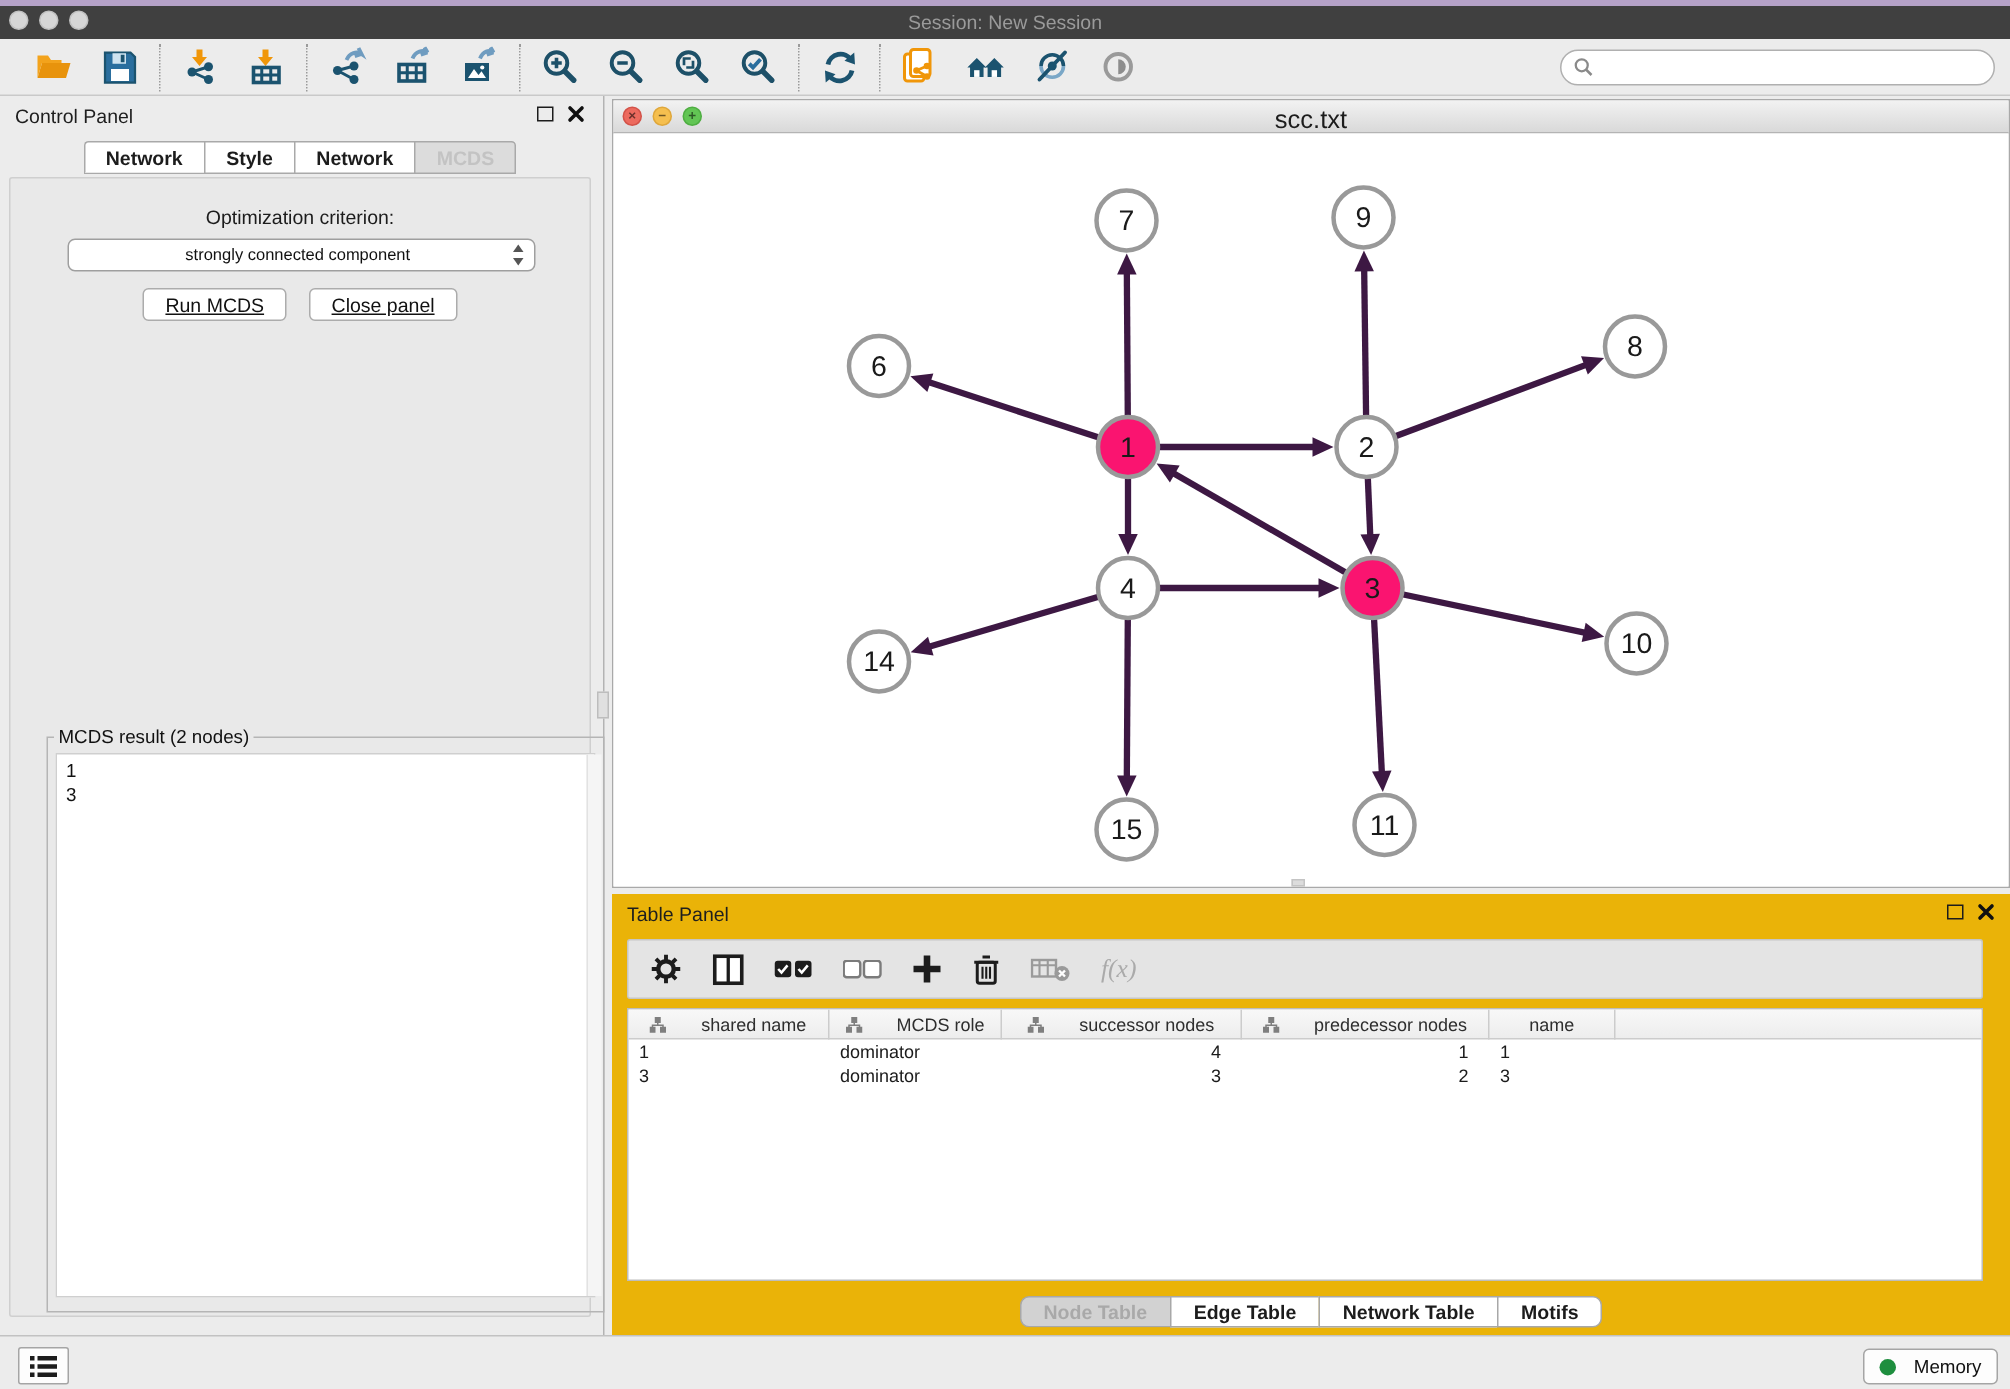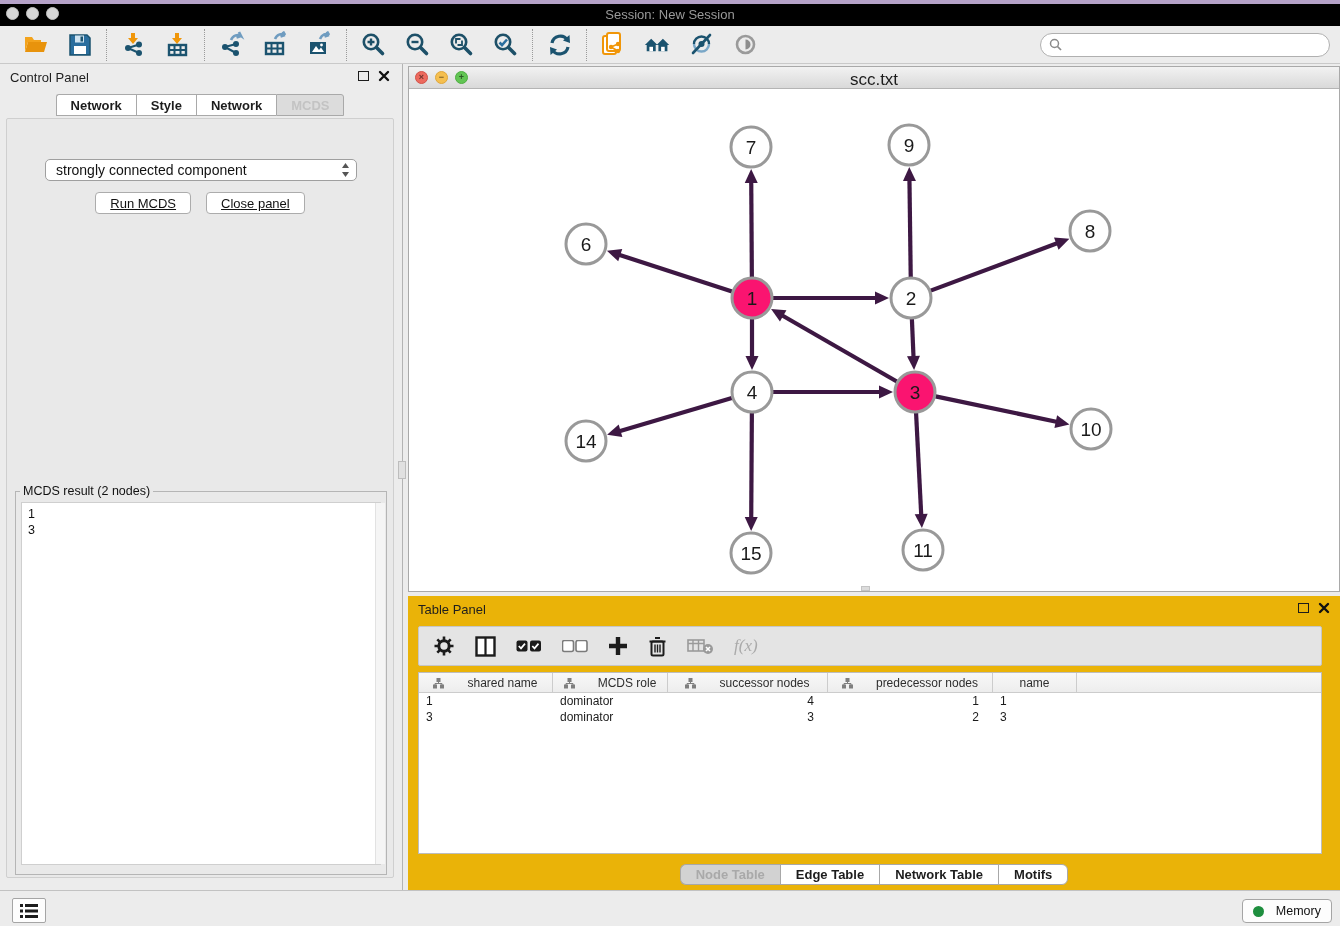--- a/index.html
+++ b/index.html
@@ -1,21 +1,21 @@
 <!DOCTYPE html>
 <html><head>
 <meta charset="utf-8">
 <style>
   * { margin:0; padding:0; box-sizing:border-box; }
   html,body { width:1340px; height:926px; font-family:"Liberation Sans", sans-serif; background:#ececec; overflow:hidden; }
   #app { position:relative; width:1340px; height:926px; background:#ececec; }
 
   
   .top-strip { position:absolute; left:0; top:0; width:1340px; height:4px; background:#b5a2c8; }
-  .titlebar { position:absolute; left:0; top:4px; width:1340px; height:22px; background:#000000; }
+  .titlebar { position:absolute; left:0; top:4px; width:1340px; height:22px; background:#404040; }
   .traffic-dots { position:absolute; left:6px; top:3px; display:flex; gap:7px; }
   .dot-inactive { width:13px; height:13px; border-radius:50%; background:#d6d6d6; border:1px solid #c0c0c0; }
   .app-title { position:absolute; left:0; top:3px; width:100%; text-align:center; font-size:13px; color:#9a9a9a; }
 
   .toolbar { position:absolute; left:0; top:26px; width:1340px; height:38px; background:#ececec; border-bottom:1px solid #c9c9c9; display:flex; align-items:center; padding-left:9px; }
   .tb-group { display:flex; align-items:center; gap:17px; padding:0 13px; }
   .tb-sep { border-left:1px dotted #9a9a9a; height:32px; }
   .tb-btn { width:27px; height:27px; display:flex; align-items:center; justify-content:center; }
   .search-wrap { position:absolute; right:10px; top:7px; width:290px; height:24px; background:#fff; border:1px solid #b0b0b0; border-radius:12px; display:flex; align-items:center; padding-left:8px; }
   .search-wrap input { border:none; outline:none; flex:1; font-size:12px; background:transparent; padding-left:5px; color:#333; }
@@ -29,25 +29,25 @@
 
   .cp-tabs { position:absolute; left:0; top:30px; width:100%; display:flex; justify-content:center; z-index:3; }
   .cp-tab { border:1px solid #a9a9a9; border-right:none; background:#fff; color:#1c1c1c; font-size:13px; font-weight:bold; padding:3px 14px; height:22px; }
   .cp-tab:first-child { border-radius:3px 0 0 0; }
   .cp-tab:last-child { border-right:1px solid #a9a9a9; border-radius:0 3px 0 0; }
   .cp-tab.active { background:#dcdcdc; color:#c3c3c3; }
 
   .cp-body { position:absolute; left:6px; top:54px; width:388px; height:760px; background:#e9e9e9; border:1px solid #cfcfcf; border-radius:2px; }
   .opt-label { position:absolute; left:0; top:18px; width:100%; text-align:center; font-size:13px; color:#1c1c1c; }
   .opt-select { position:absolute; left:38px; top:40px; width:312px; height:22px; background:#fff; border:1px solid #9f9f9f; border-radius:5px; display:flex; align-items:center; padding:0 6px 0 10px; }
-  .opt-select span { flex:1; font-size:14px; color:#111; }
+  .opt-select span { flex:1; font-size:11px; color:#111;text-align:center; }
   .cp-buttons { position:absolute; left:0; top:73px; width:100%; display:flex; justify-content:center; gap:15px; }
   .btn { background:#fff; border:1px solid #acacac; border-radius:4px; font-size:13px; color:#111; padding:2px 14px; height:22px; font-family:"Liberation Sans",sans-serif;text-decoration:underline; }
 
-  .result-fieldset { position:absolute; left:8px; top:372px; width:372px; height:384px; border:1px solid #b5b5b5;padding-left:48px; }
+  .result-fieldset { position:absolute; left:24px; top:372px; width:372px; height:384px; border:1px solid #b5b5b5;padding-left:48px; }
   .result-legend { position:absolute; left:4px; top:-8px; background:#e9e9e9; font-size:12.5px; color:#111; padding:0 3px; }
   .result-area { position:absolute; left:5px; top:10px; width:360px; height:363px; background:#fff; border:1px solid #cfcfcf; font-size:12.5px; color:#111; line-height:16px; padding:3px 0 0 6px; white-space:pre; overflow:hidden; }
   .result-scroll { position:absolute; right:1px; top:11px; width:10px; height:361px; background:#f5f5f5; border-left:1px solid #e2e2e2; }
 
   .v-divider { position:absolute; left:402px; top:64px; width:1px; height:826px; background:#b3b3b3; }
   .v-grip { position:absolute; left:398px; top:461px; width:8px; height:18px; background:#e0e0e0; border:1px solid #bdbdbd; }
 
   
   .net-window { position:absolute; left:408px; top:66px; width:932px; height:526px; border:1px solid #a9a9a9; background:#fff; }
   .net-titlebar { position:absolute; left:0; top:0; width:100%; height:22px; background:linear-gradient(#f2f2f2,#d9d9d9); border-bottom:1px solid #b4b4b4; }
@@ -258,20 +258,21 @@
         </svg>
       </span>
     </div>
     <div class="cp-tabs">
         <span class="cp-tab">Network</span>
         <span class="cp-tab">Style</span>
         <span class="cp-tab">Network</span>
         <span class="cp-tab active">MCDS</span>
       </div>
     <div class="cp-body">
+      <div class="opt-label">Optimization criterion:</div>
       <div class="opt-select">
         <span>strongly connected component</span>
         <svg width="9" height="16" viewBox="0 0 9 16">
           <polygon points="4.5,1 8,6 1,6" fill="#555"></polygon>
           <polygon points="4.5,15 8,10 1,10" fill="#555"></polygon>
         </svg>
       </div>
       <div class="cp-buttons">
         <button class="btn">Run MCDS</button>
         <button class="btn">Close panel</button>

